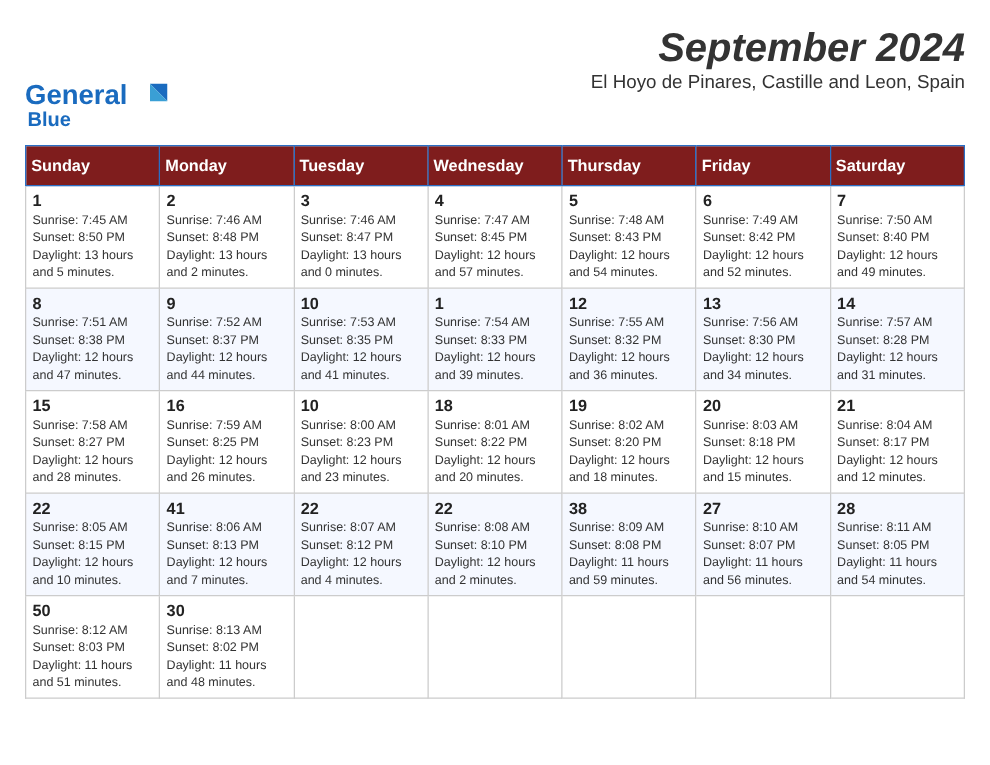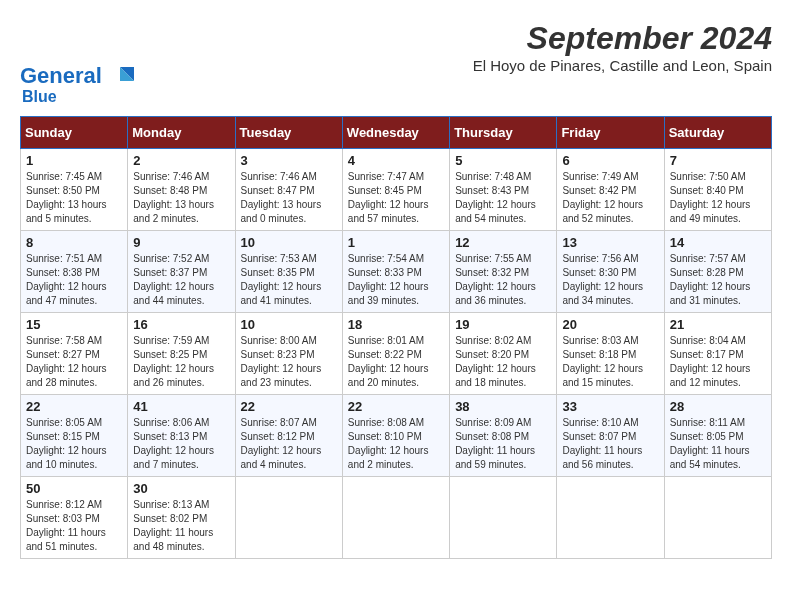--- a/index.html
+++ b/index.html
@@ -336,21 +336,21 @@
       </td>
         <td>
         <span class="day-num">38</span>
         <div class="day-info">
           Sunrise: 8:09 AM<br>
           Sunset: 8:08 PM<br>
           Daylight: 11 hours and 59 minutes.
         </div>
       </td>
         <td>
-        <span class="day-num">33</span>
+        <span class="day-num">27</span>
         <div class="day-info">
           Sunrise: 8:10 AM<br>
           Sunset: 8:07 PM<br>
           Daylight: 11 hours and 56 minutes.
         </div>
       </td>
         <td>
         <span class="day-num">28</span>
         <div class="day-info">
           Sunrise: 8:11 AM<br>

